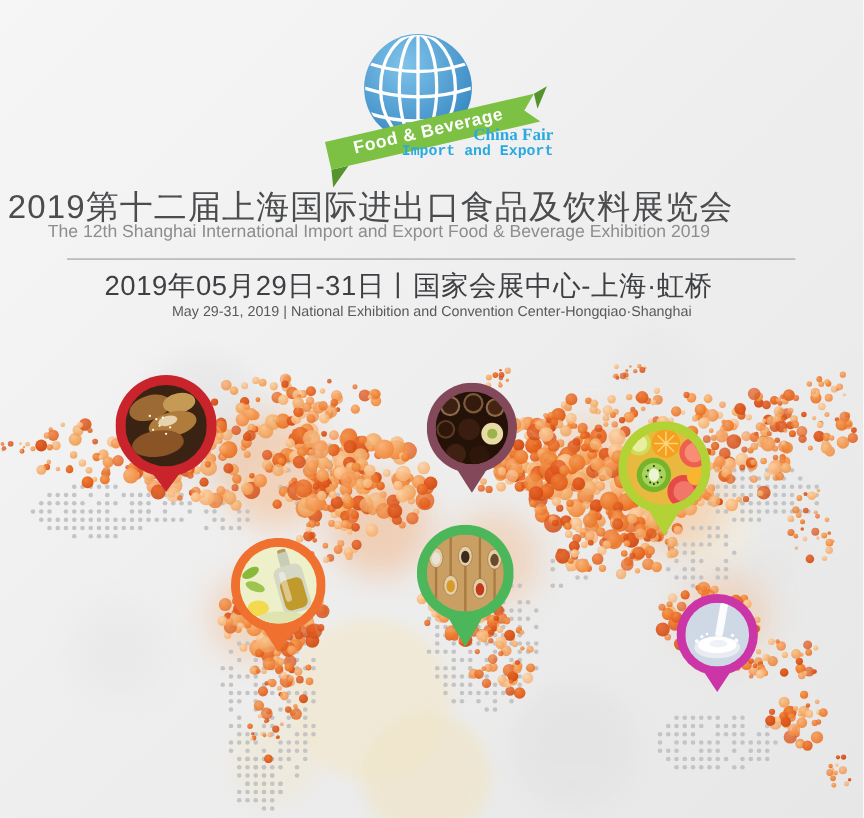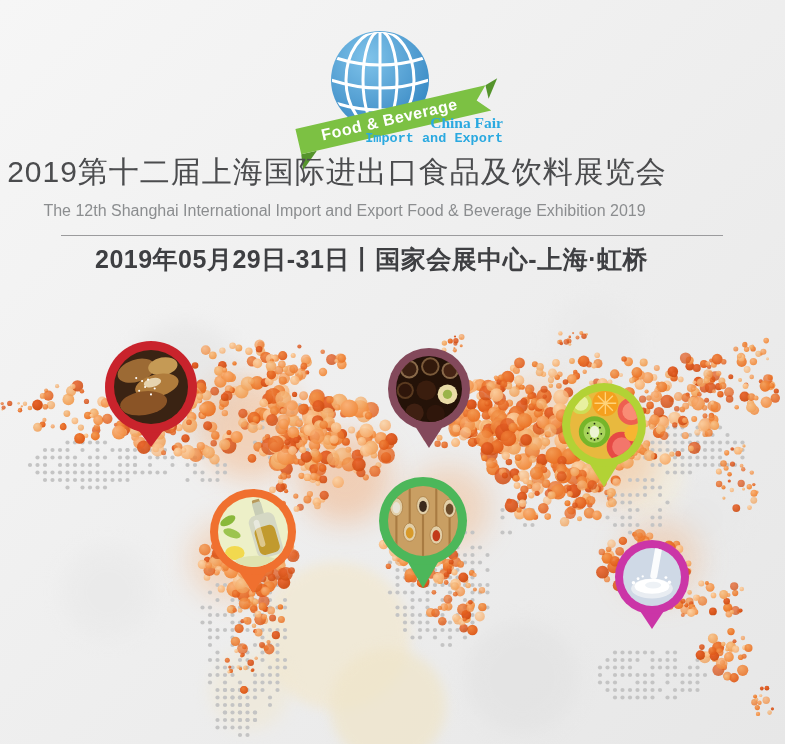--- a/index.html
+++ b/index.html
@@ -8,27 +8,27 @@
     background:linear-gradient(135deg,#f6f6f6 0%,#efefef 45%,#e7e7e7 100%);}
   
   .logo{position:absolute;left:288px;top:30px;width:225px;height:132px;}
   .logo svg{position:absolute;left:0;top:0;overflow:visible;}
   .ribbon-label{position:absolute;left:24px;top:81px;width:155px;text-align:center;
     transform:rotate(-13deg);color:#ffffff;font-weight:bold;font-size:16px;letter-spacing:.5px;}
   .brand{position:absolute;right:10px;top:84px;text-align:right;color:#2aa9e0;line-height:1.12;}
   .brand .l1{font-size:15.5px;font-weight:bold;font-family:Liberation Serif, serif;}
   .brand .l2{font-size:13.5px;font-weight:bold;font-family:Liberation Mono, monospace;}
   
-  .title-cn{position:absolute;left:0;top:152px;width:674px;text-align:center;
+  .title-cn{position:absolute;left:0;top:168px;width:674px;text-align:center;
     font-size:30px;font-weight:500;color:#4b4c4e;letter-spacing:1px;}
   .title-en{position:absolute;left:0;top:202px;width:689px;text-align:center;
     font-size:16px;color:#8b8d8f;}
   .divider{position:absolute;left:61px;top:235px;width:662px;height:1px;background:#9b9b9d;}
   .date-cn{position:absolute;left:0;top:243px;width:743px;text-align:center;
-    font-size:25px;font-weight:700;color:#3e3f42;letter-spacing:.5px;}
+    font-size:25px;font-weight:400;color:#3e3f42;letter-spacing:.5px;}
   .date-en{position:absolute;left:0;top:275px;width:785px;text-align:center;
     font-size:13px;color:#58595b;}
   
   .bokeh-layer,.pin-layer{position:absolute;left:0;top:0;width:785px;height:744px;pointer-events:none;}
   .bokeh{position:absolute;border-radius:50%;}
   #dots{position:absolute;left:0;top:0;}
   .pin{position:absolute;}
 </style>
 </head>
 <body>
@@ -2537,14 +2537,15 @@
     <div class="brand">
       <div class="l1">China Fair</div>
       <div class="l2">Import and Export</div>
     </div>
   </div>
 
   <div class="title-cn">2019第十二届上海国际进出口食品及饮料展览会</div>
   <div class="title-en">The 12th Shanghai International Import and Export Food &amp; Beverage Exhibition 2019</div>
   <div class="divider"></div>
   <div class="date-cn">2019年05月29日-31日丨国家会展中心-上海·虹桥</div>
+  <div class="date-en">May 29-31, 2019 | National Exhibition and Convention Center-Hongqiao·Shanghai</div>
 
 </div>
 
 </body></html>

